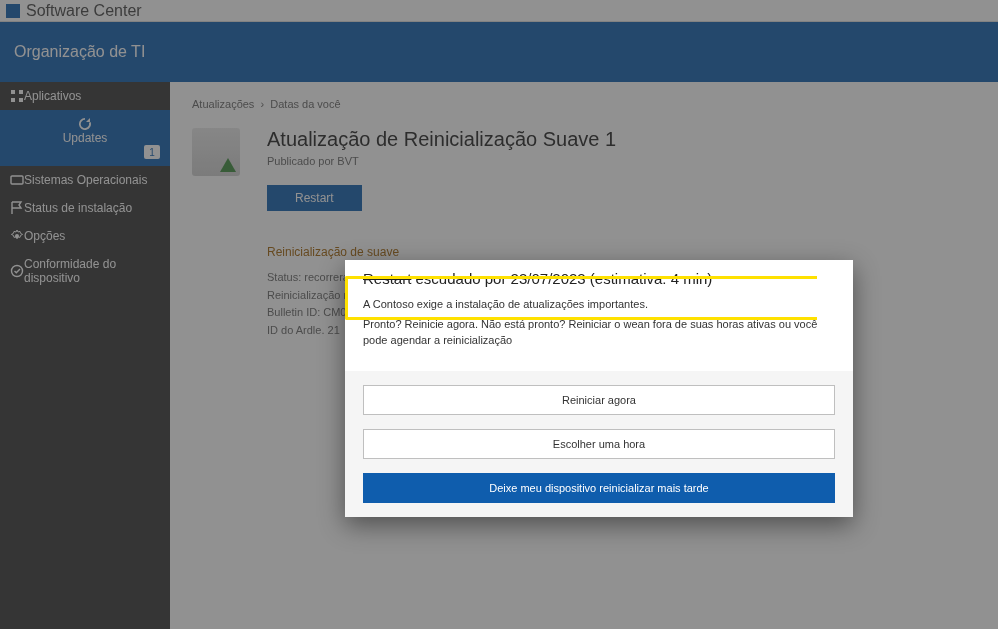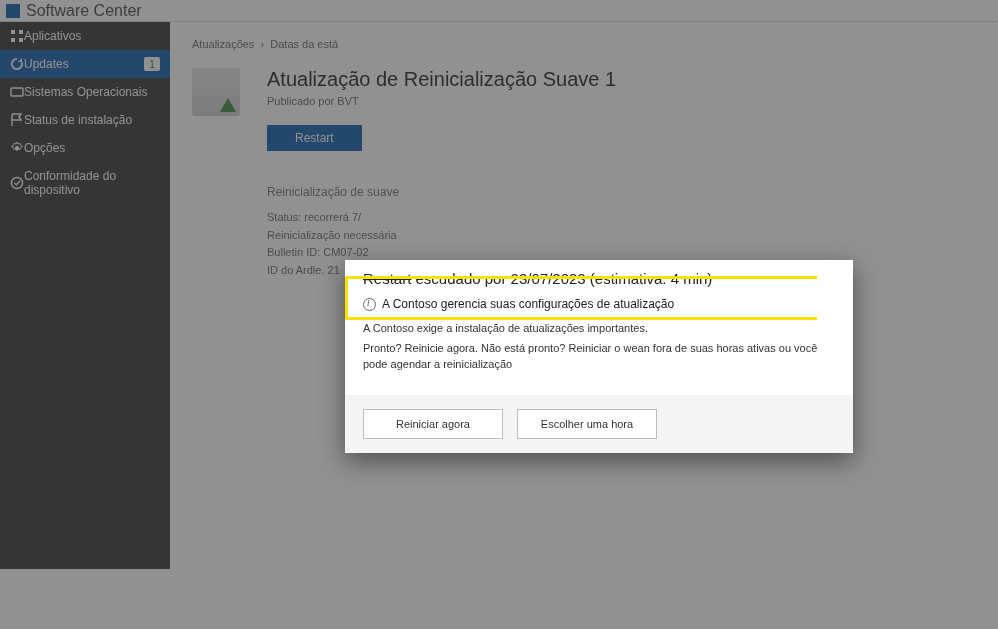--- a/index.html
+++ b/index.html
@@ -7,65 +7,68 @@
 
     .window { width:998px; height:629px; background:#fff; }
     .titlebar { height:22px; background:#fff; border-bottom:1px solid #ddd; display:flex; align-items:center; padding:0 6px; font-size:16px; color:#444; }
     .titlebar-icon { width:14px; height:14px; background:#0f5dad; margin-right:6px; }
 
     .header { background:#0f5dad; height:60px; display:flex; align-items:center; padding:0 14px; color:#fff; font-size:16px; }
 
     .body { display:flex; height:547px; }
     .sidebar { width:170px; background:#333; color:#fff; }
     .nav-item { display:flex; align-items:center; padding:7px 10px; font-size:12px; cursor:pointer; }
-    .nav-item.selected { background:#0f5dad; font-weight:500; }
+    .nav-item.selected { background:#0f5dad; font-weight:500;flex-direction:column; }
     .nav-icon { width:14px; height:14px; flex:none; }
     .nav-badge { margin-left:auto; width:16px; height:14px; background:#fff; color:#0f5dad; font-size:10px; display:flex; align-items:center; justify-content:center; border-radius:2px; }
 
     .main { flex:1; background:#fff; padding:16px 22px; color:#333; }
     .breadcrumb { font-size:11px; color:#666; margin-bottom:18px; }
     .breadcrumb a { color:#666; text-decoration:none; }
     .update-row { display:flex; gap:27px; }
     .app-icon { width:48px; height:48px; background:linear-gradient(#e8e8e8,#cfcfcf); border-radius:3px; position:relative; }
     .app-icon::after   { content:""; position:absolute; bottom:4px; right:4px; width:0; height:0; border-left:8px solid transparent; border-right:8px solid transparent; border-bottom:14px solid #3a8a3a; }
     .update-info   h1  { font-size:20px; font-weight:400; color:#222; margin-bottom:4px; }
     .publisher { font-size:11px; color:#666; margin-bottom:18px; }
     .restart-btn { background:#0f5dad; color:#fff; border:none; padding:6px 28px; font-size:12px; cursor:pointer; }
-    .meta-title { margin-top:34px; font-size:12px; color:#737373; }
+    .meta-title { margin-top:34px; font-size:12px; color:#a16207; }
     .meta-block { margin-top:10px; font-size:11px; color:#666; line-height:1.6; }
 
     
     .scrim { position:absolute; inset:0; background:rgba(55,55,55,.55); }
 
     
     .dialog { position:absolute; left:345px; top:260px; width:508px; background:#fff; box-shadow:0 8px 24px rgba(0,0,0,.45); }
     .dialog-body { padding:10px 18px 18px 18px; }
     .dlg-title { font-size:15px; color:#222; margin-bottom:10px; }
     .dlg-title strike { text-decoration:line-through; }
     .dlg-info-row { display:flex; align-items:center; gap:6px; margin-bottom:10px; font-size:12px; color:#222; }
     .info-icon { width:13px; height:13px; border:1.2px solid #666; border-radius:50%; position:relative; }
     .info-icon::after { content:"i"; position:absolute; left:3.2px; top:-2px; font-size:10px; color:#666; font-style:italic; }
     .dlg-text { font-size:11px; color:#333; line-height:1.45; margin-bottom:4px; }
-    .dialog-buttons { background:#f5f5f5; padding:14px 18px; display:flex; gap:14px; }
+    .dialog-buttons { background:#f5f5f5; padding:14px 18px; display:flex; gap:14px;flex-direction:column; }
     .dlg-btn { flex:0 0 auto; min-width:140px; text-align:center; border:1px solid #bfbfbf; background:#fff; color:#333; padding:8px 14px; font-size:11px; cursor:pointer; }
     .dlg-btn.primary { background:#0f5dad; border-color:#0f5dad; color:#fff; min-width:280px; }
 
     
     .highlight-box { position:absolute; left:345px; top:276px; width:472px; height:44px; border:3px solid #ffe100; border-right:none; border-radius:2px 0 0 2px; pointer-events:none; }
   </style>
 </head>
 <body>
 
 <div class="window">
 
   <div class="titlebar">
     <div class="titlebar-icon"></div>
     <span>Software Center</span>
   </div>
 
+  <div class="header">
+    <span>Organização de TI</span>
+  </div>
 
   <div class="body">
     <div class="sidebar">
       <div class="nav-item">
         <svg class="nav-icon" viewBox="0 0 14 14">
             <rect x="1" y="1" width="4" height="4" fill="#fff"></rect>
             <rect x="9" y="1" width="4" height="4" fill="#fff"></rect>
             <rect x="1" y="9" width="4" height="4" fill="#fff"></rect>
             <rect x="9" y="9" width="4" height="4" fill="#fff"></rect>
           </svg>
@@ -104,21 +107,21 @@
             <path d="M4.5 7l1.8 1.8L10 5" fill="none" stroke="#fff" stroke-width="1.4"></path>
           </svg>
         <span>Conformidade do dispositivo</span>
       </div>
     </div>
 
     <div class="main">
       <div class="breadcrumb">
         <a href="#">Atualizações</a>
         &nbsp;›&nbsp;
-        <span>Datas da está</span>
+        <span>Datas da você</span>
       </div>
 
       <div class="update-row">
         <div class="app-icon"></div>
         <div class="update-info">
           <h1>Atualização de Reinicialização Suave 1</h1>
           <div class="publisher">Publicado por BVT</div>
           <button class="restart-btn">Restart</button>
 
           <div class="meta-title">Reinicialização de suave</div>
@@ -134,26 +137,23 @@
   </div>
 </div>
 
 <div class="scrim"></div>
 
 <div class="dialog">
   <div class="dialog-body">
     <div class="dlg-title">
       <strike>Restart</strike><span> escudado por 23/07/2023 (estimativa: 4 min)</span>
     </div>
-    <div class="dlg-info-row">
-      <span class="info-icon"></span>
-      <span>A Contoso gerencia suas configurações de atualização</span>
-    </div>
     <div class="dlg-text">A Contoso exige a instalação de atualizações importantes.</div>
     <div class="dlg-text">Pronto? Reinicie agora. Não está pronto? Reiniciar o wean fora de suas horas ativas ou você pode agendar a reinicialização</div>
   </div>
   <div class="dialog-buttons">
     <button class="dlg-btn">Reiniciar agora</button>
     <button class="dlg-btn">Escolher uma hora</button>
+    <button class="dlg-btn primary">Deixe meu dispositivo reinicializar mais tarde</button>
   </div>
 </div>
 
 <div class="highlight-box"></div>
 
 </body></html>

